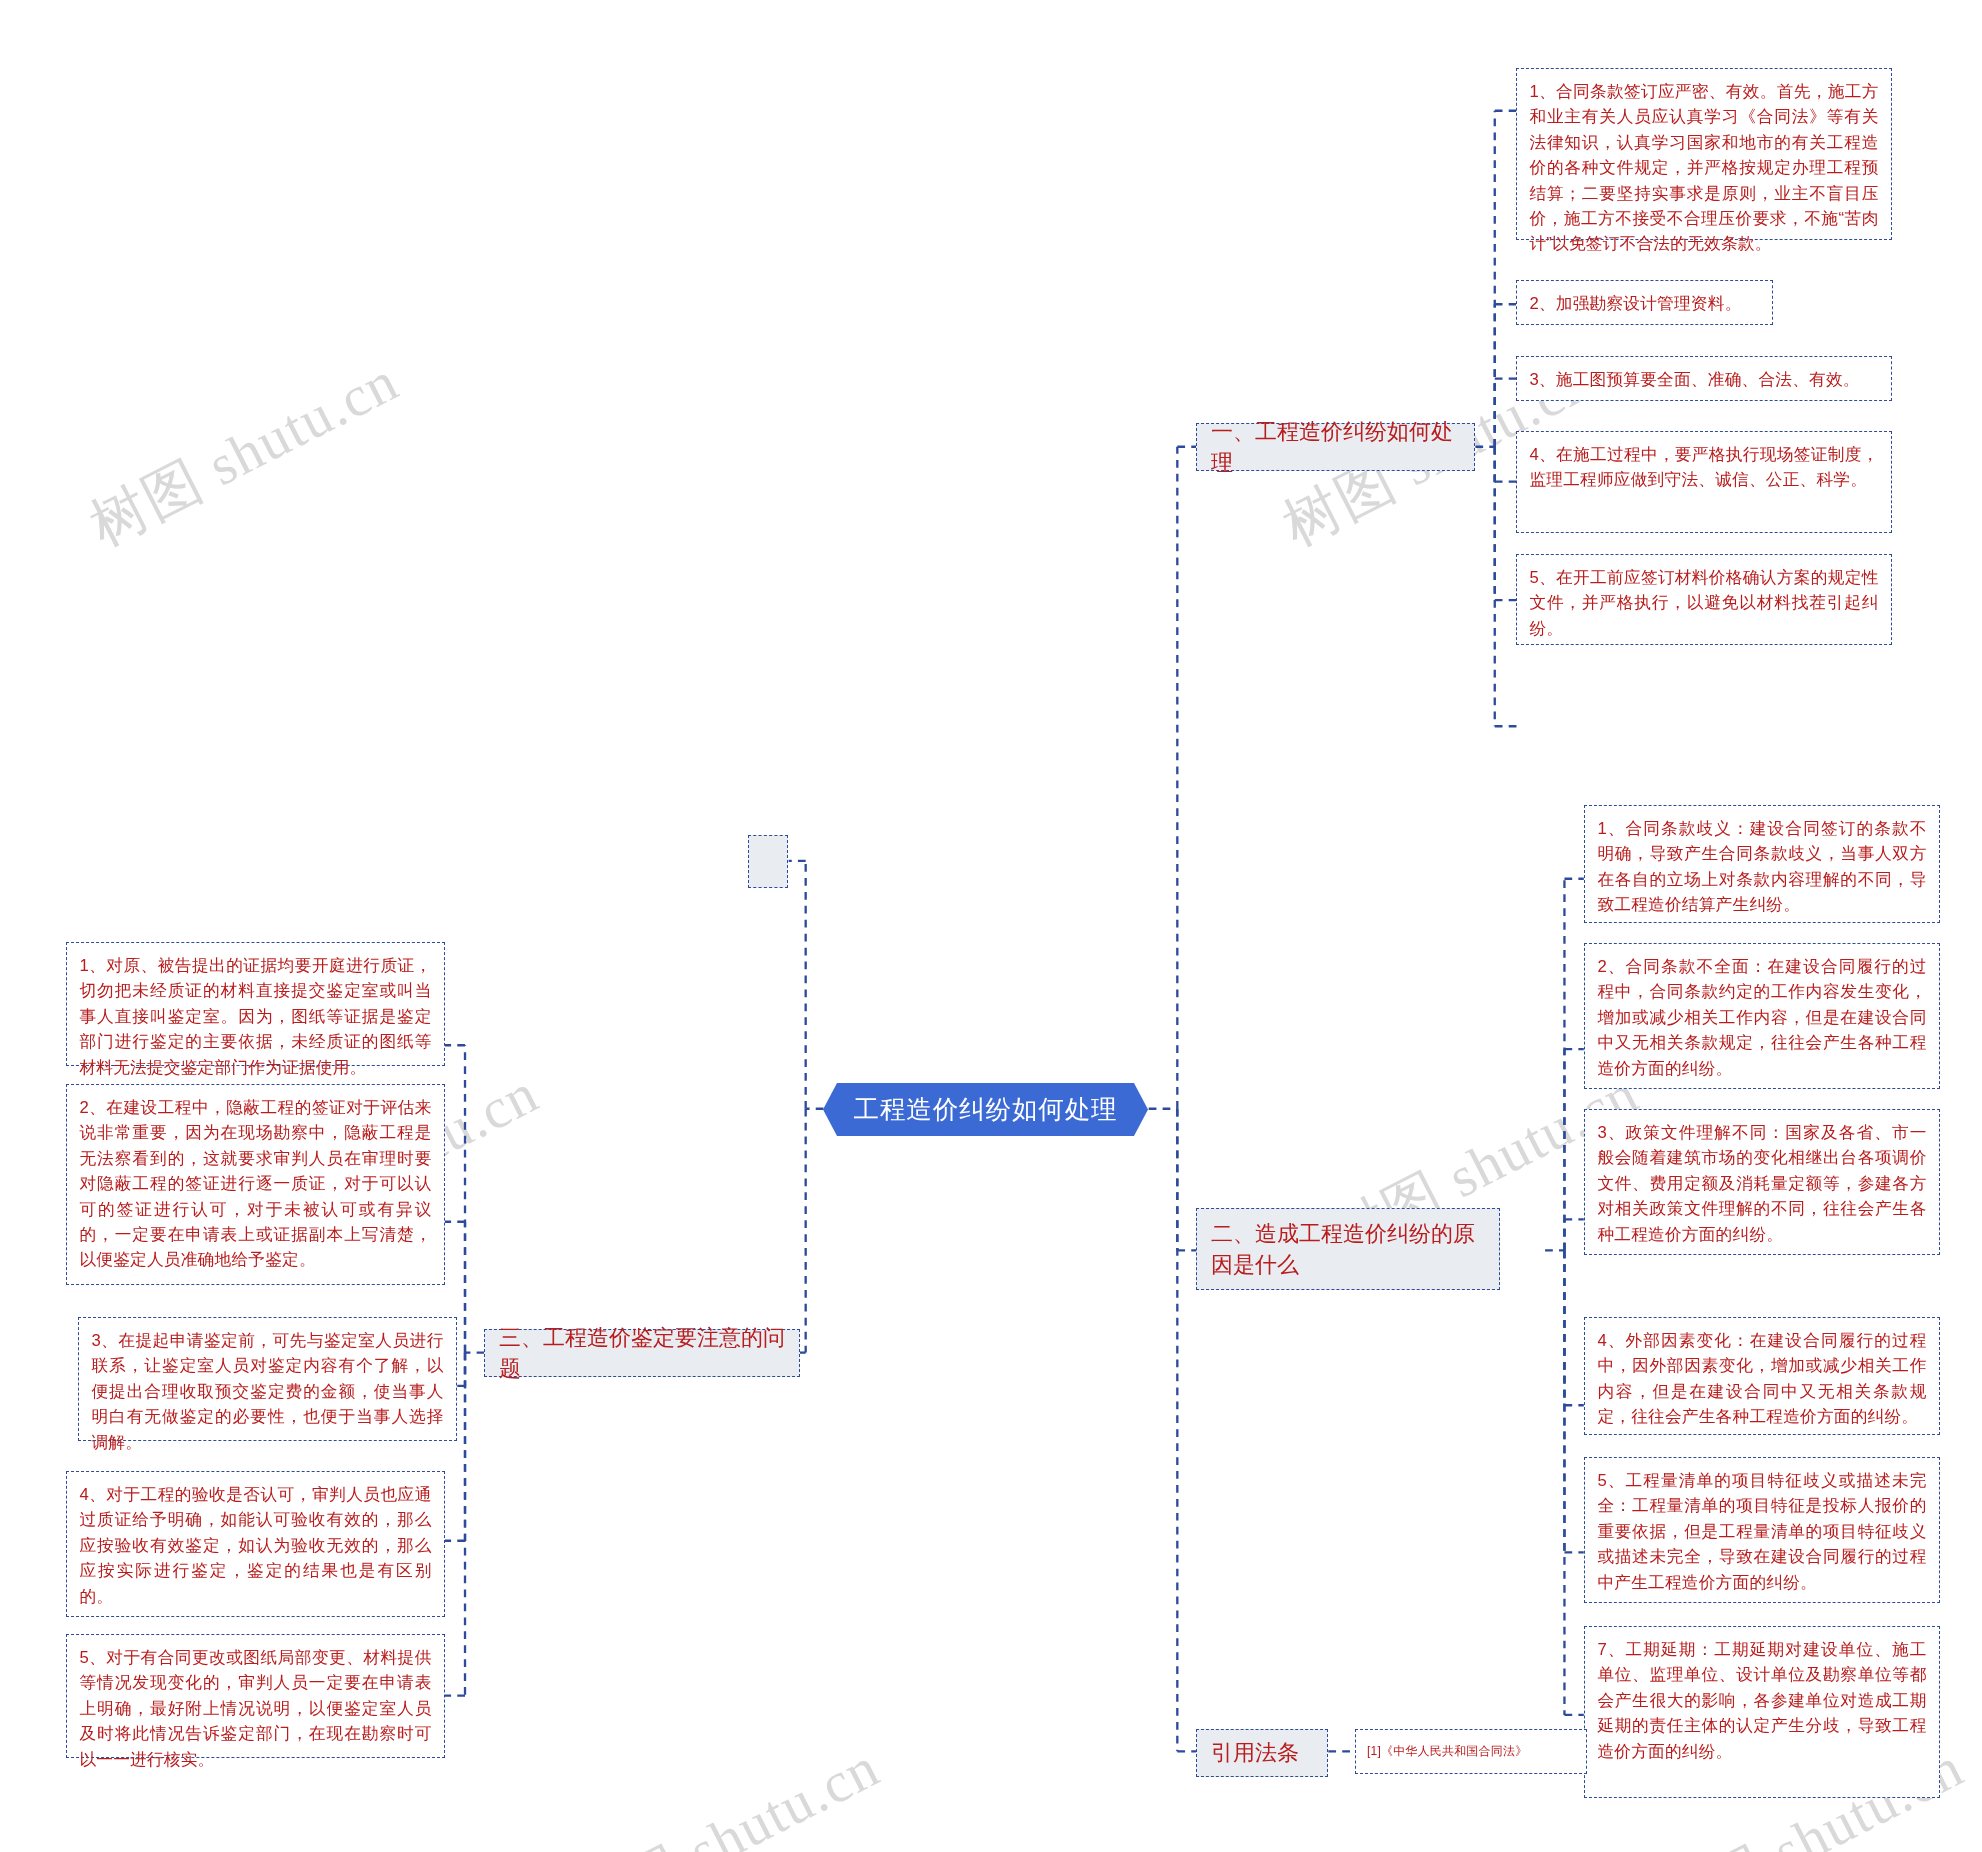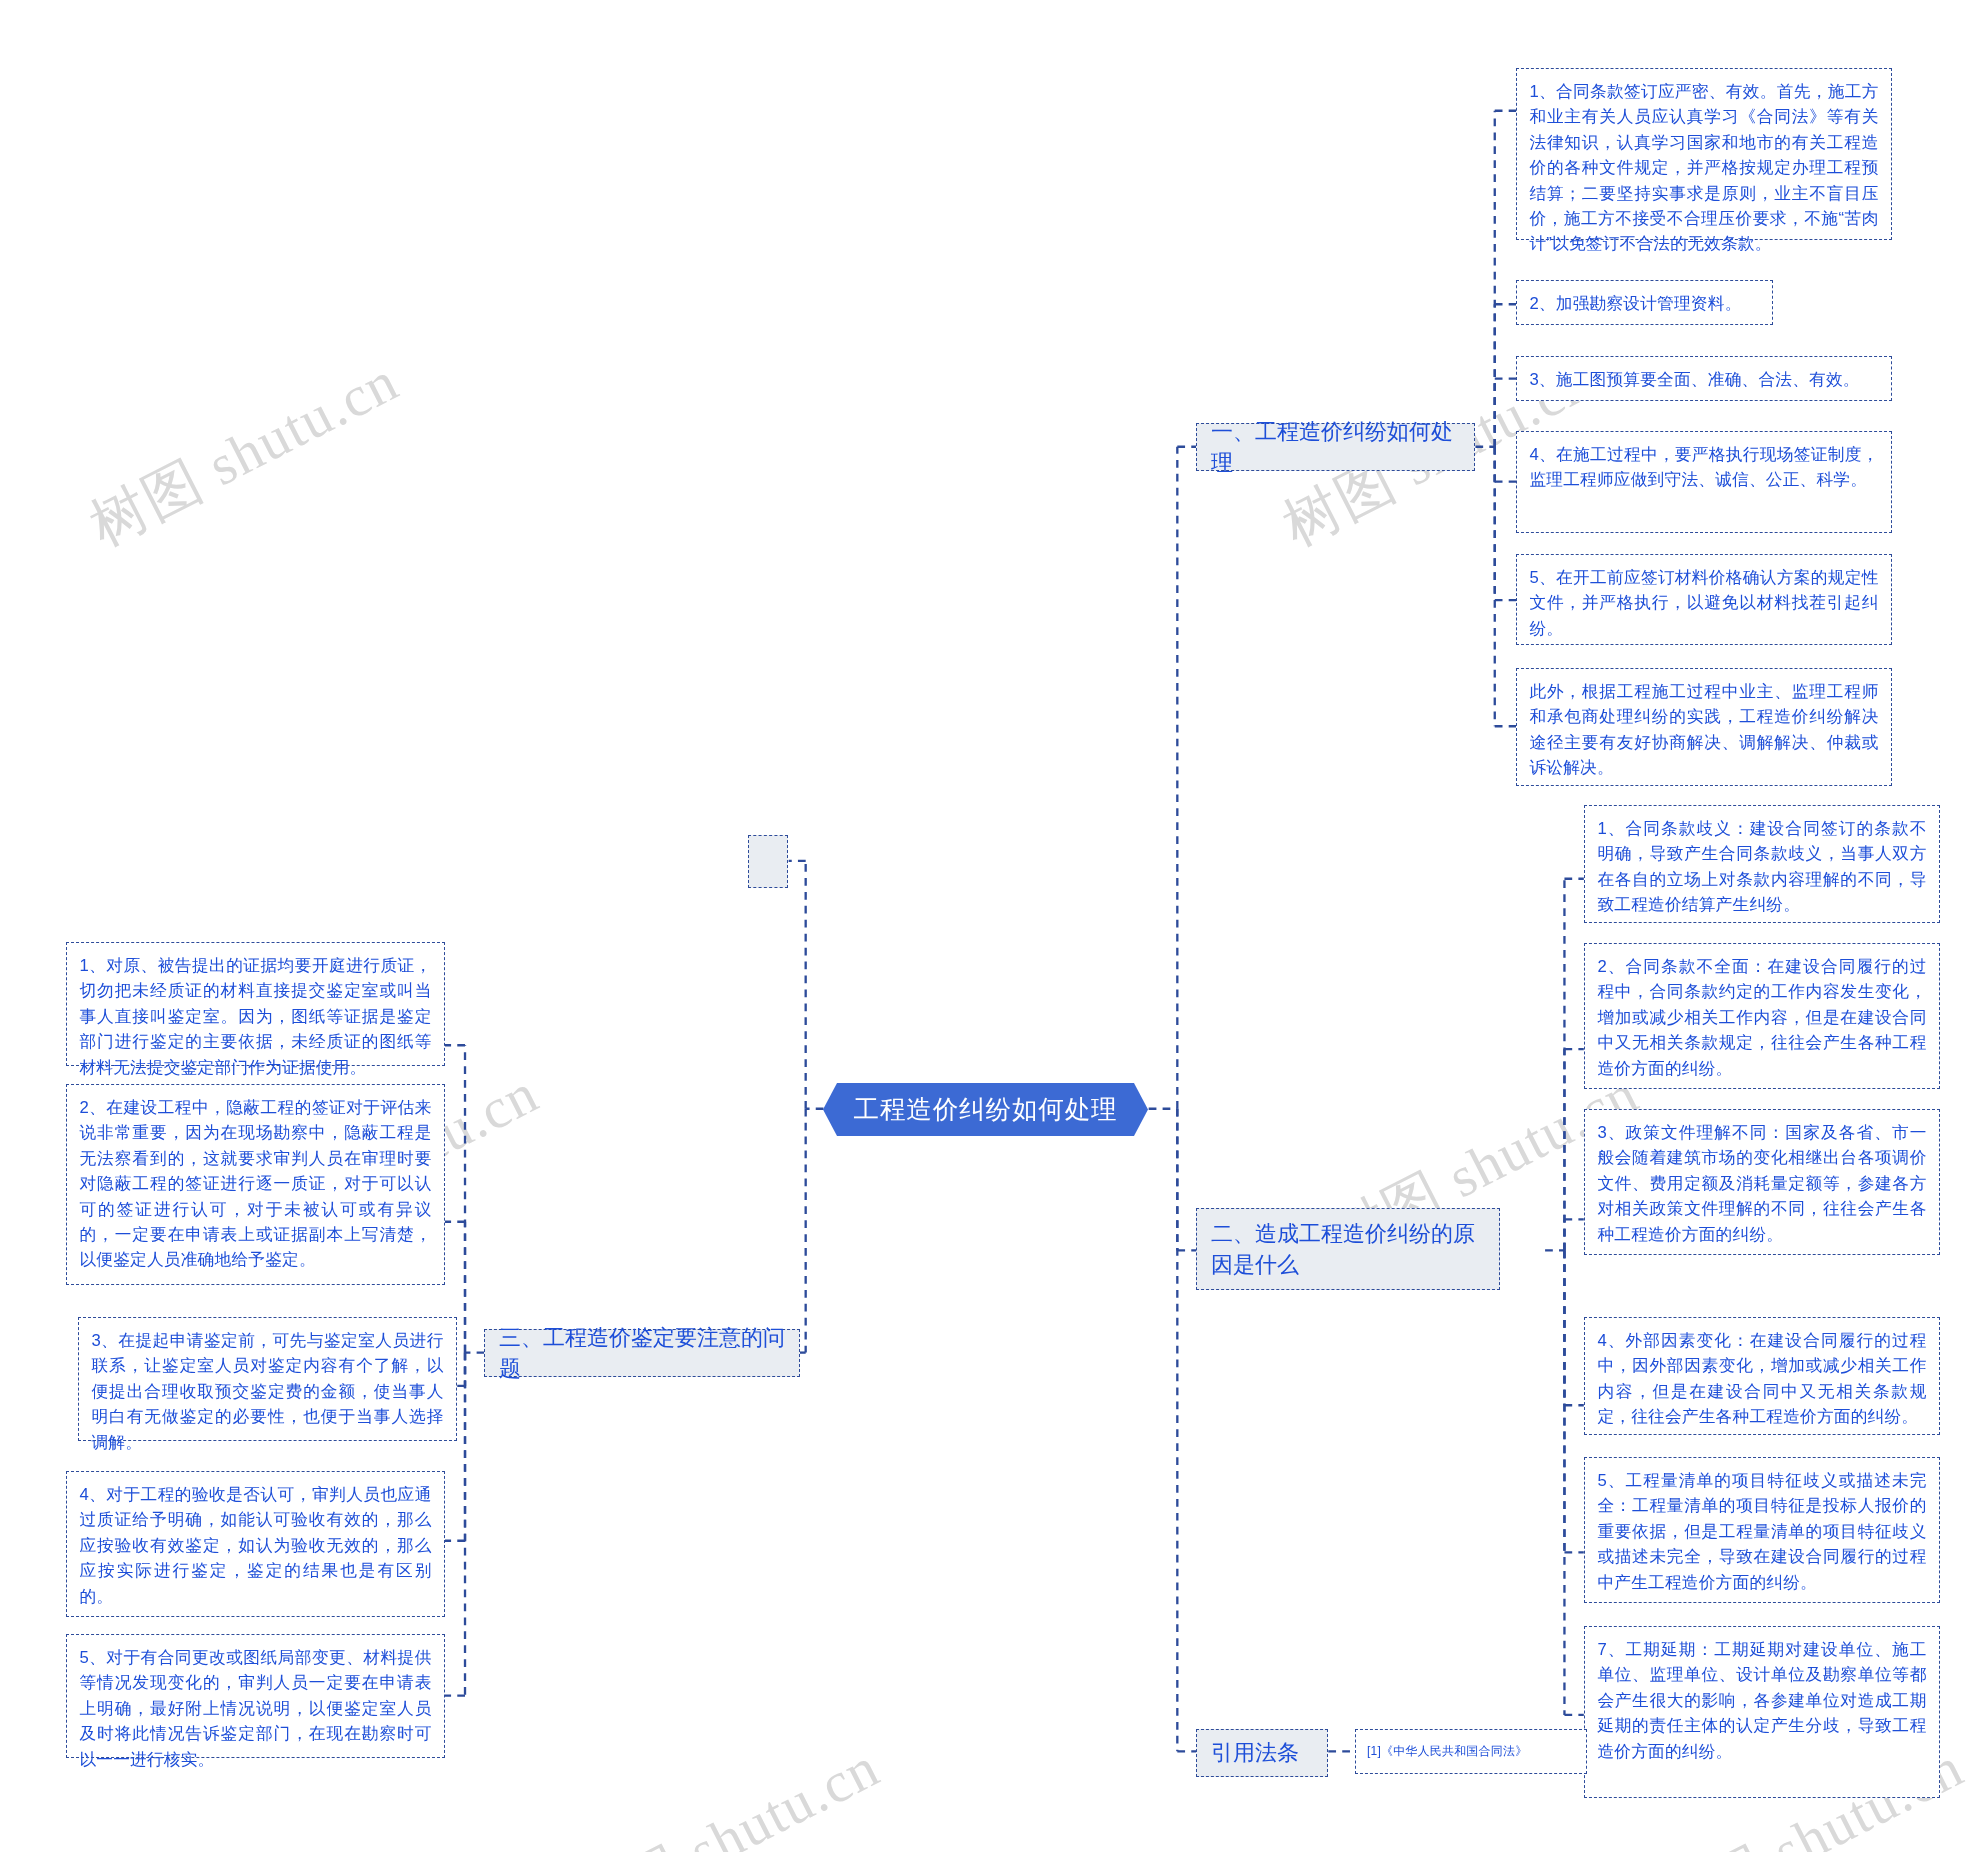--- a/index.html
+++ b/index.html
@@ -28,21 +28,21 @@
 
   
   #wires{position:absolute;left:0;top:0;width:1983px;height:1852px;pointer-events:none;}
 
   
   .node{
     position:absolute;
     box-sizing:border-box;
     border:1.5px dashed #2d4b9a;
     background:#eceff4;
-    color:#1d4ed8;
+    color:#b91c1c;
     display:flex;
     align-items:center;
   }
   .node .txt{
     display:block;
     width:100%;
     padding:0 11px;
     line-height:1.45;
   }
 
@@ -191,23 +191,20 @@
   </div>
 
   <div class="node leaf" style="left:1516px;top:431px;width:376px;height:102px;">
     <span class="txt">4、在施工过程中，要严格执行现场签证制度，监理工程师应做到守法、诚信、公正、科学。</span>
   </div>
 
   <div class="node leaf" style="left:1516px;top:554px;width:376px;height:91px;">
     <span class="txt">5、在开工前应签订材料价格确认方案的规定性文件，并严格执行，以避免以材料找茬引起纠纷。</span>
   </div>
 
-  <div class="node leaf" style="left:1516px;top:668px;width:376px;height:118px;">
-    <span class="txt">此外，根据工程施工过程中业主、监理工程师和承包商处理纠纷的实践，工程造价纠纷解决途径主要有友好协商解决、调解解决、仲裁或诉讼解决。</span>
-  </div>
 
   <div class="node branch" style="left:1196px;top:1208px;width:304px;height:82px;">
     <span class="txt">二、造成工程造价纠纷的原因是什么</span>
   </div>
 
   <div class="node leaf" style="left:1584px;top:805px;width:356px;height:118px;">
     <span class="txt">1、合同条款歧义：建设合同签订的条款不明确，导致产生合同条款歧义，当事人双方在各自的立场上对条款内容理解的不同，导致工程造价结算产生纠纷。</span>
   </div>
 
   <div class="node leaf" style="left:1584px;top:943px;width:356px;height:146px;">

